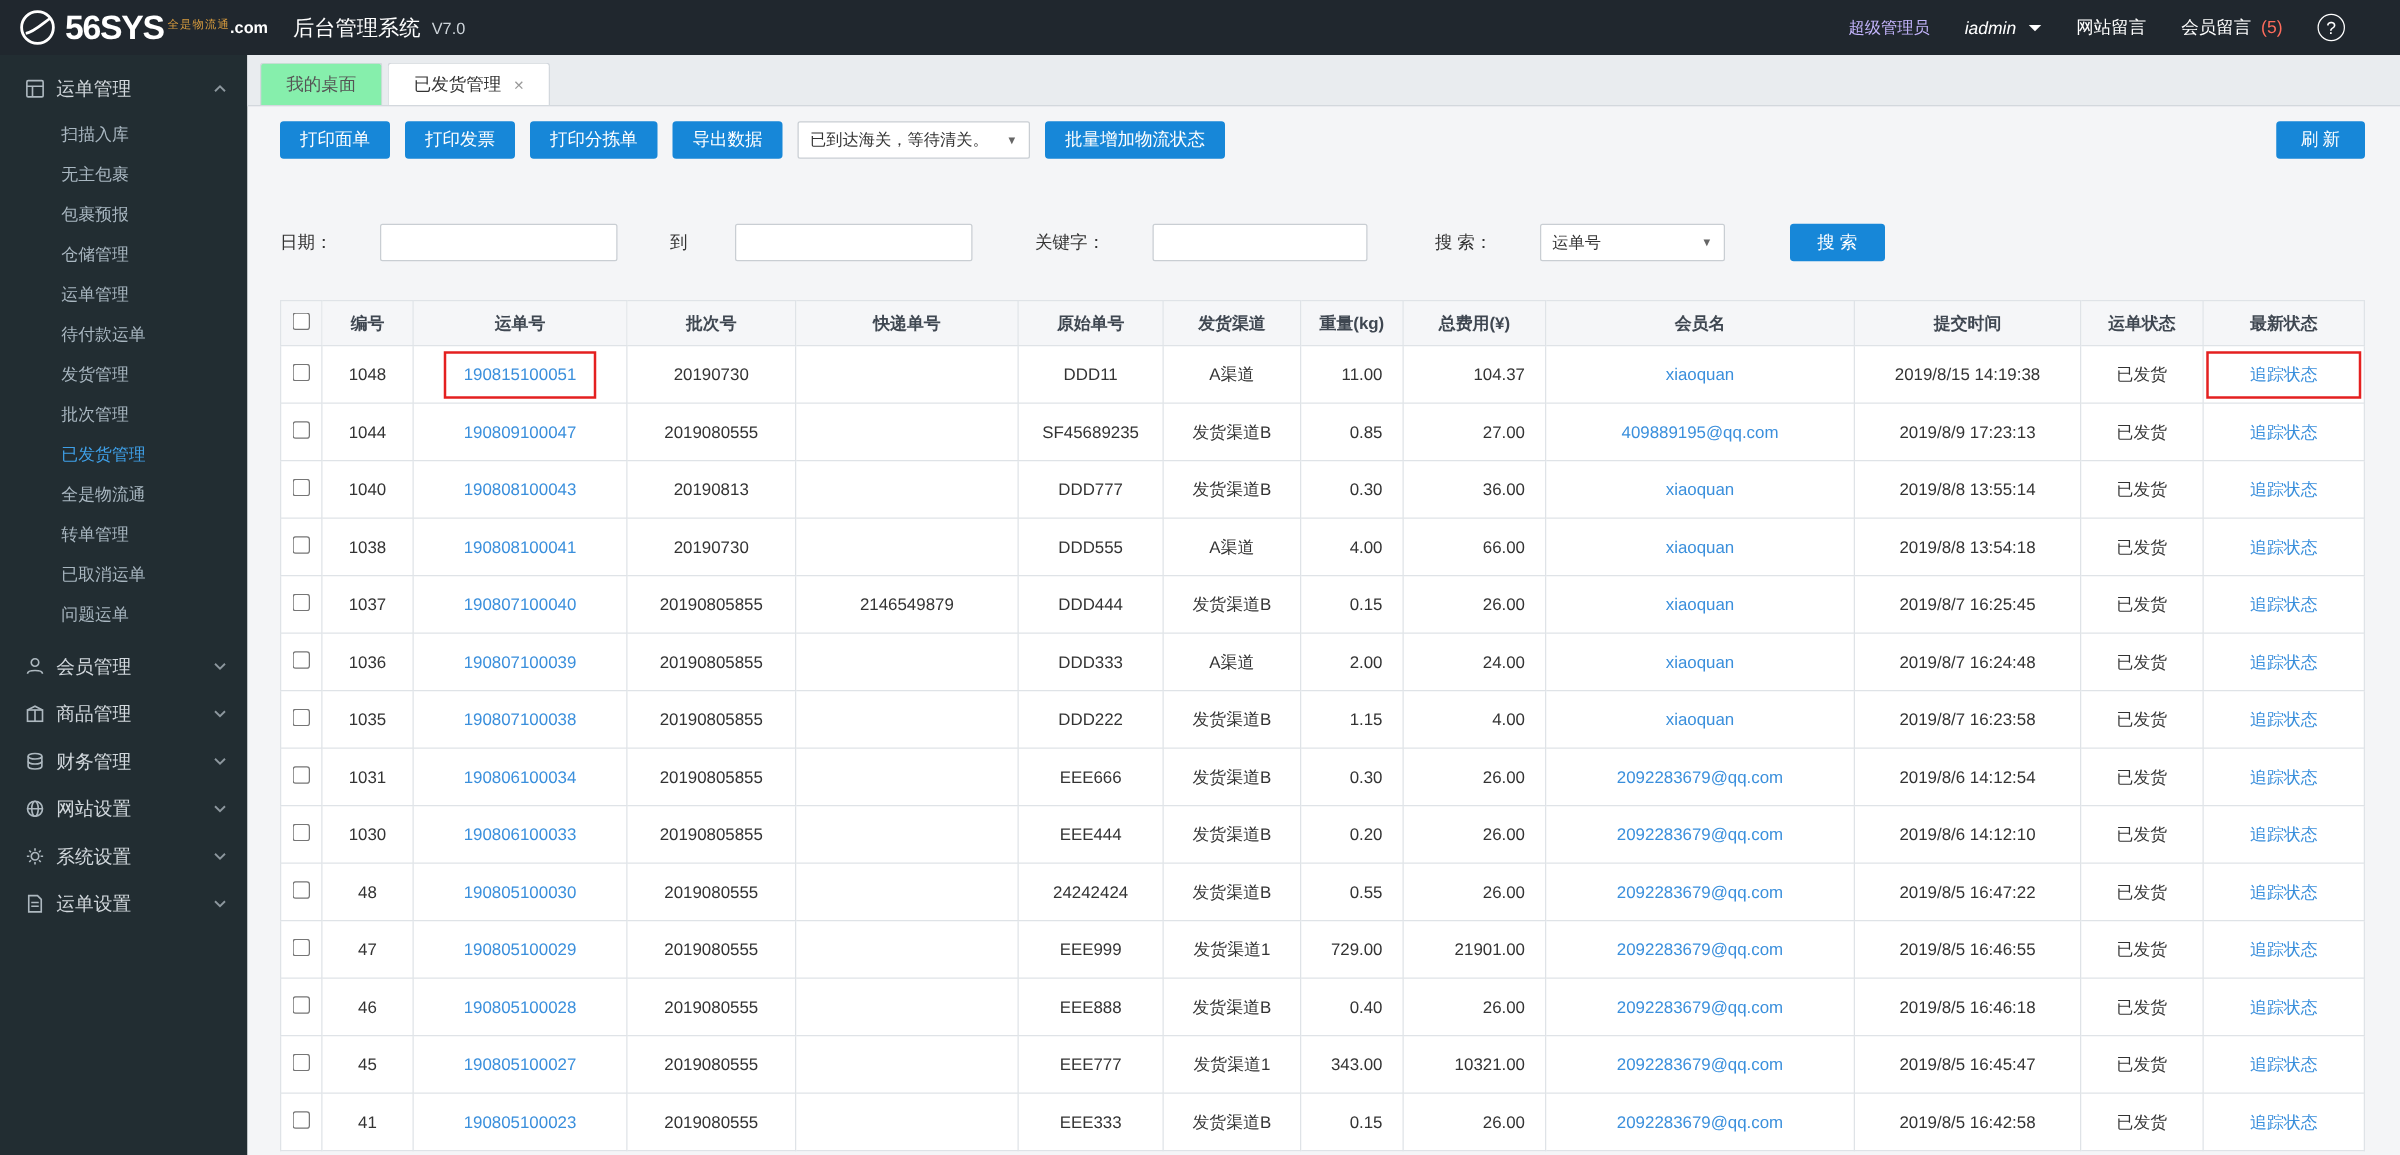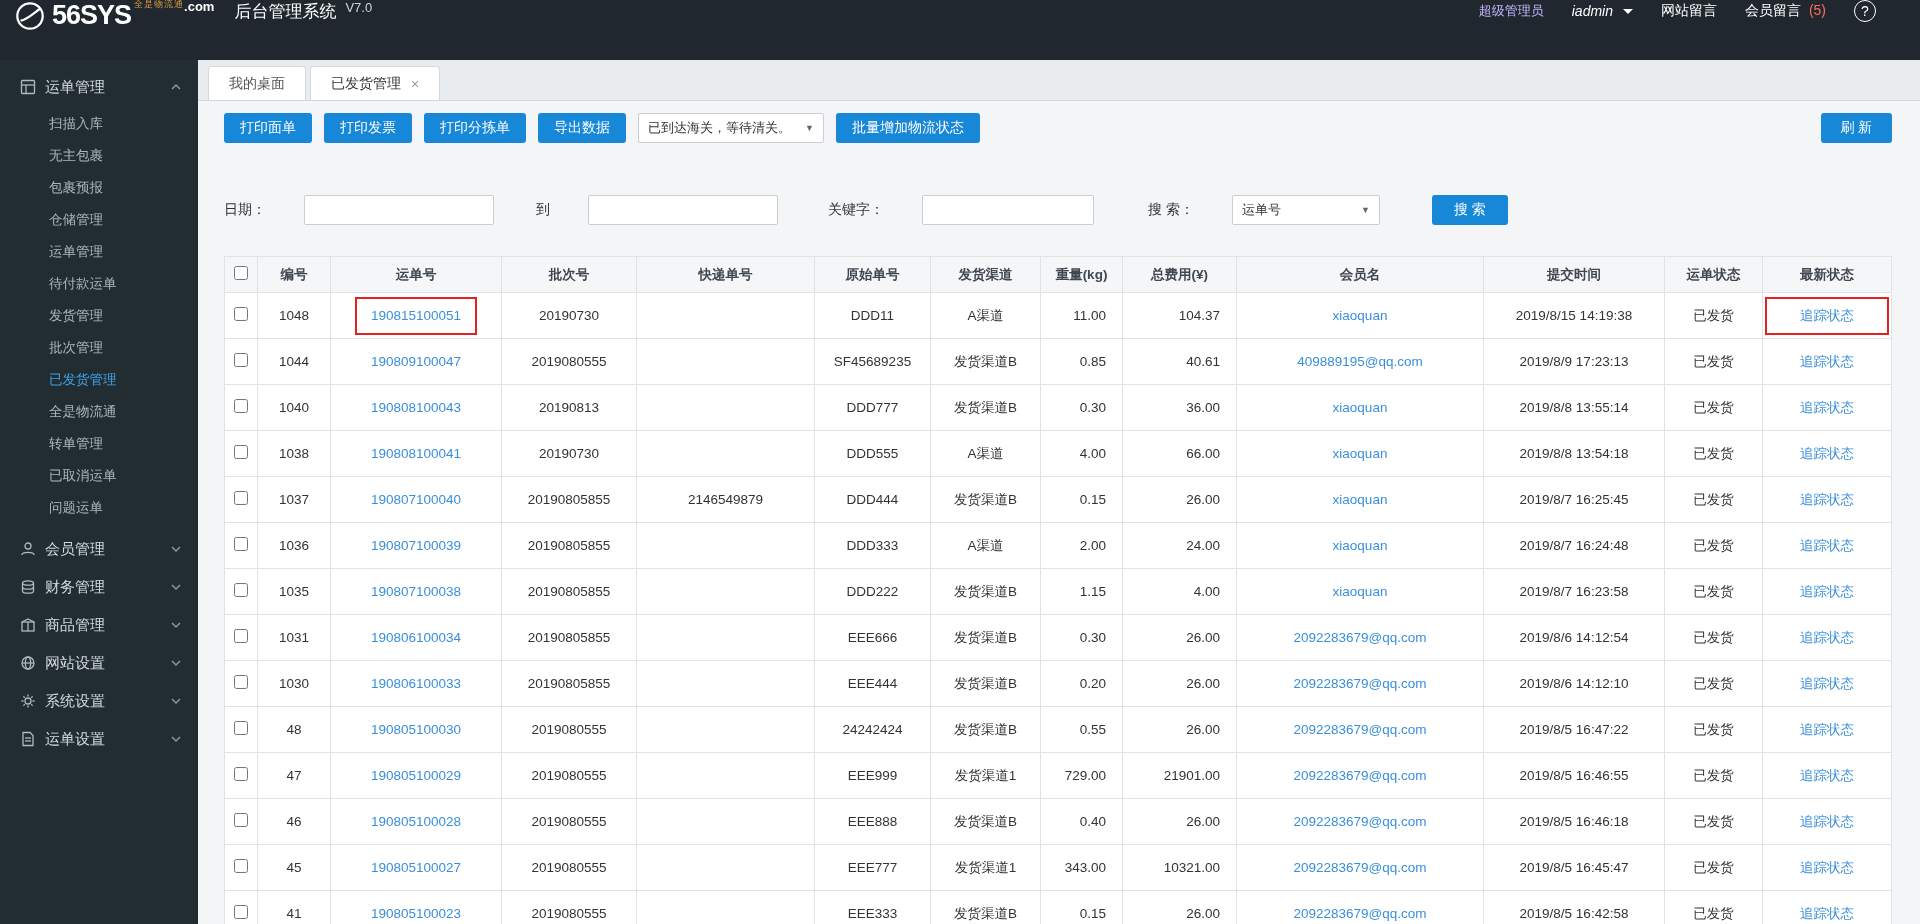--- a/index.html
+++ b/index.html
@@ -4,22 +4,22 @@
 <style>
   * { box-sizing: border-box; margin: 0; padding: 0; }
   html, body { width: 1920px; height: 924px; overflow: hidden; }
   body {
     font-family: "Liberation Sans", "DejaVu Sans", sans-serif;
     background: #f3f4f6;
     color: #333;
   }
   
   .topbar {
-    height: 60px; background: #20272e; color: #fff;
-    display: flex; align-items: flex-start; padding: 0 44px 0 14px;
+    height: 44px; background: #20272e; color: #fff;
+    display: flex; align-items: center; padding: 0 44px 0 14px;
   }
   .logo-mark { display: flex; align-items: center; }
   .brand { font-size: 27px; font-weight: bold; letter-spacing: -1px; margin-left: 6px; }
   .brand-col { display: flex; justify-content: center; margin-left: 3px; line-height: 1.05; }
   .brand-slogan { font-size: 9px; color: #d89c3e; letter-spacing: 1px; }
   .brand-suffix { font-size: 13px; font-weight: bold; color: #fff; }
   .app-title { font-size: 17px; margin-left: 20px; }
   .app-version { font-size: 13px; margin-left: 9px; color: #cdd4da; }
   .topbar-right { margin-left: auto; display: flex; align-items: center; gap: 28px; font-size: 14px; }
   .user-box { display: flex; align-items: center; gap: 8px; cursor: pointer; font-style: italic; }
@@ -49,21 +49,21 @@
   }
   .sub-item[data-active] { color: #3fa0e8; }
   
   .main { flex: 1; display: flex; flex-direction: column; background: #f4f5f7; }
   .tabbar {
     height: 41px; background: #e9ecef; border-bottom: 1px solid #d3d8dd;
     display: flex; align-items: flex-end; padding-left: 10px; flex: 0 0 41px;
   }
   .tab {
     height: 34px; display: flex; align-items: center; padding: 0 20px;
-    background: #ffffff; border: 1px solid #d3d8dd; border-bottom: none;
+    background: #86efac; border: 1px solid #d3d8dd; border-bottom: none;
     margin-right: 4px; font-size: 14px; color: #555; border-radius: 3px 3px 0 0; cursor: pointer;
   }
   .tab[data-active] { background: #fff; color: #333; }
   .tab-close { margin-left: 10px; color: #999; font-size: 14px; cursor: pointer; }
   
   .toolbar { display: flex; align-items: center; margin: 12px 28px 0 26px; gap: 12px; }
   .btn {
     background: #1787d8; color: #fff; border: none; border-radius: 3px;
     height: 30px; padding: 0 16px; font-size: 14px; cursor: pointer; white-space: nowrap;
   }
@@ -200,42 +200,42 @@
       <span class="g-caret">
         <svg width="12" height="12" viewBox="0 0 12 12">
             <polyline points="2,4 6,8 10,4" fill="none" stroke="currentColor" stroke-width="1.5"></polyline>
           </svg>
       </span>
     </div>
 
     <div class="group-header">
       <span class="g-icon">
         <svg viewBox="0 0 16 16" width="16" height="16" fill="none" stroke="currentColor" stroke-width="1.3">
+            <rect x="2" y="5" width="12" height="9"></rect>
+            <polyline points="2,5 8,2 14,5"></polyline>
+            <line x1="8" y1="5" x2="8" y2="14"></line>
+          </svg>
+      </span>
+      <span class="g-label">商品管理</span>
+      <span class="g-caret">
+        <svg width="12" height="12" viewBox="0 0 12 12">
+            <polyline points="2,4 6,8 10,4" fill="none" stroke="currentColor" stroke-width="1.5"></polyline>
+          </svg>
+      </span>
+    </div>
+
+    <div class="group-header">
+      <span class="g-icon">
+        <svg viewBox="0 0 16 16" width="16" height="16" fill="none" stroke="currentColor" stroke-width="1.3">
             <ellipse cx="8" cy="4" rx="5.5" ry="2.2"></ellipse>
             <path d="M2.5 4 v8 c0 1.2 2.5 2.2 5.5 2.2 s5.5 -1 5.5 -2.2 v-8"></path>
             <path d="M2.5 8 c0 1.2 2.5 2.2 5.5 2.2 s5.5 -1 5.5 -2.2"></path>
           </svg>
       </span>
       <span class="g-label">财务管理</span>
-      <span class="g-caret">
-        <svg width="12" height="12" viewBox="0 0 12 12">
-            <polyline points="2,4 6,8 10,4" fill="none" stroke="currentColor" stroke-width="1.5"></polyline>
-          </svg>
-      </span>
-    </div>
-
-    <div class="group-header">
-      <span class="g-icon">
-        <svg viewBox="0 0 16 16" width="16" height="16" fill="none" stroke="currentColor" stroke-width="1.3">
-            <rect x="2" y="5" width="12" height="9"></rect>
-            <polyline points="2,5 8,2 14,5"></polyline>
-            <line x1="8" y1="5" x2="8" y2="14"></line>
-          </svg>
-      </span>
-      <span class="g-label">商品管理</span>
       <span class="g-caret">
         <svg width="12" height="12" viewBox="0 0 12 12">
             <polyline points="2,4 6,8 10,4" fill="none" stroke="currentColor" stroke-width="1.5"></polyline>
           </svg>
       </span>
     </div>
 
     <div class="group-header">
       <span class="g-icon">
         <svg viewBox="0 0 16 16" width="16" height="16" fill="none" stroke="currentColor" stroke-width="1.3">
@@ -389,21 +389,21 @@
             <td>
               <span class="frame">
                   <a class="link">190809100047</a>
                 </span>
             </td>
             <td>2019080555</td>
             <td></td>
             <td>SF45689235</td>
             <td>发货渠道B</td>
             <td class="num">0.85</td>
-            <td class="num">40.61</td>
+            <td class="num">27.00</td>
             <td><a class="link">409889195@qq.com</a></td>
             <td>2019/8/9 17:23:13</td>
             <td>已发货</td>
             <td>
               <span class="frame track">
                   <a class="link">追踪状态</a>
                 </span>
             </td>
           </tr>
 

